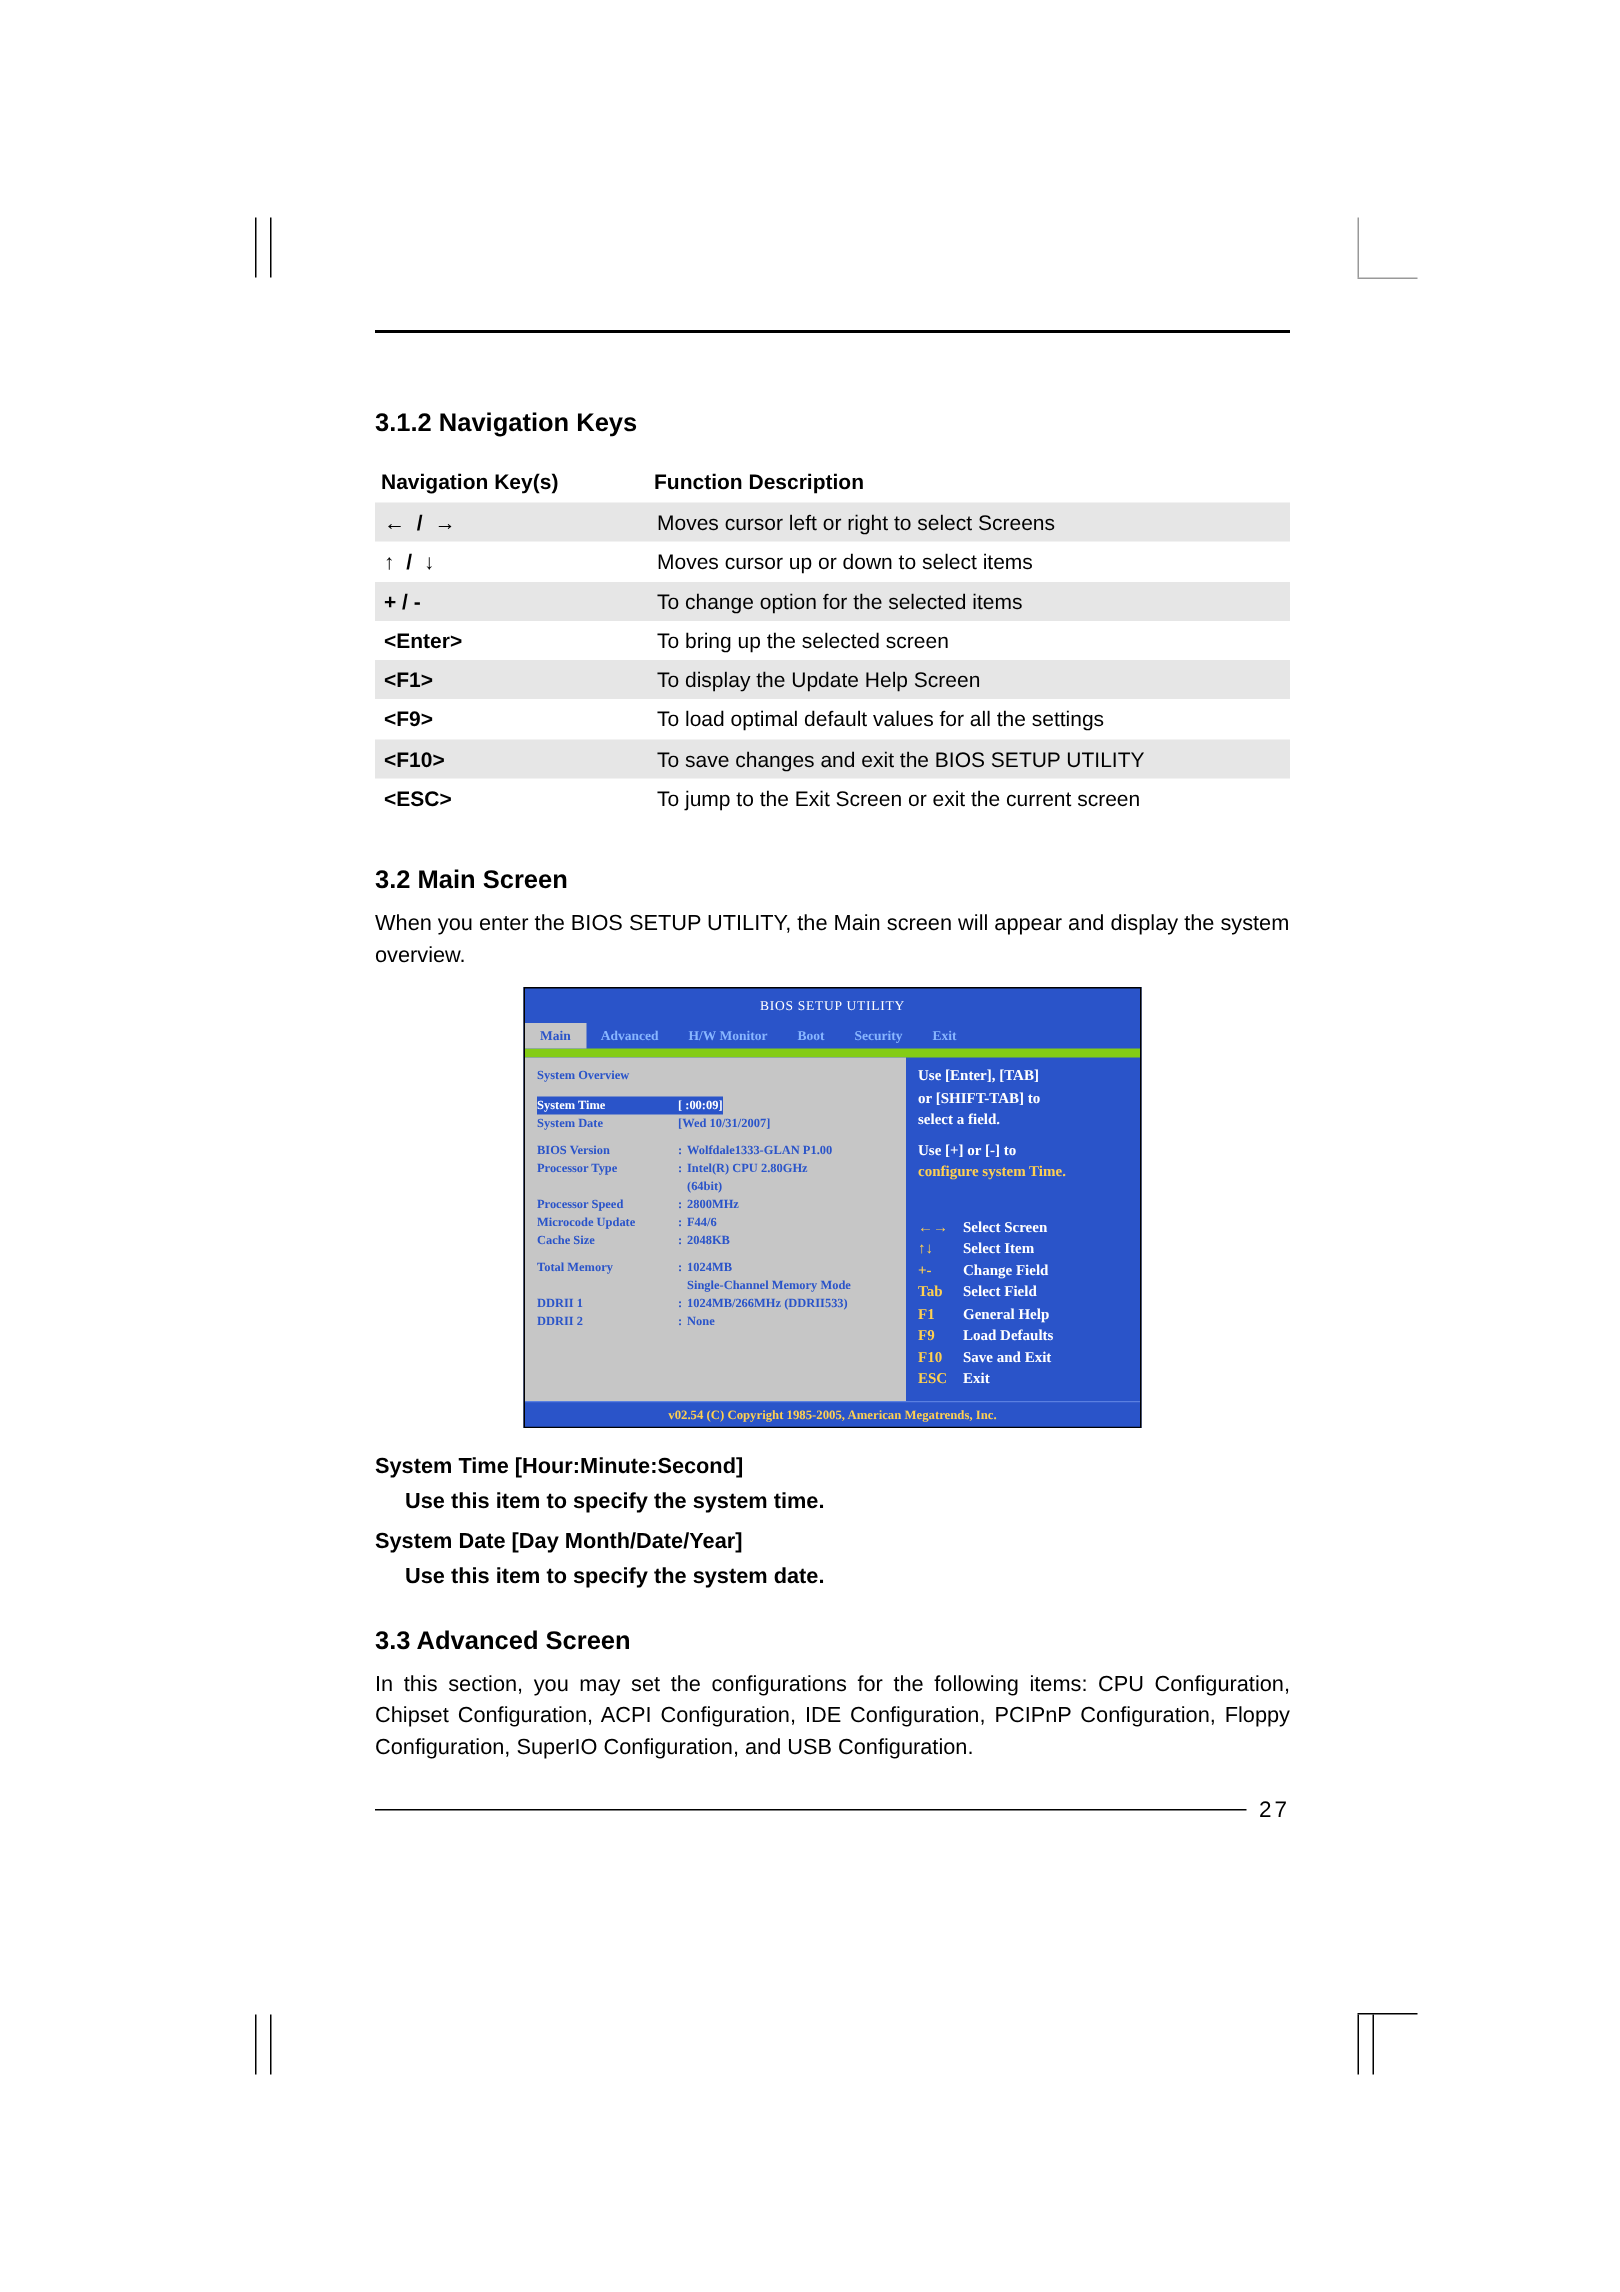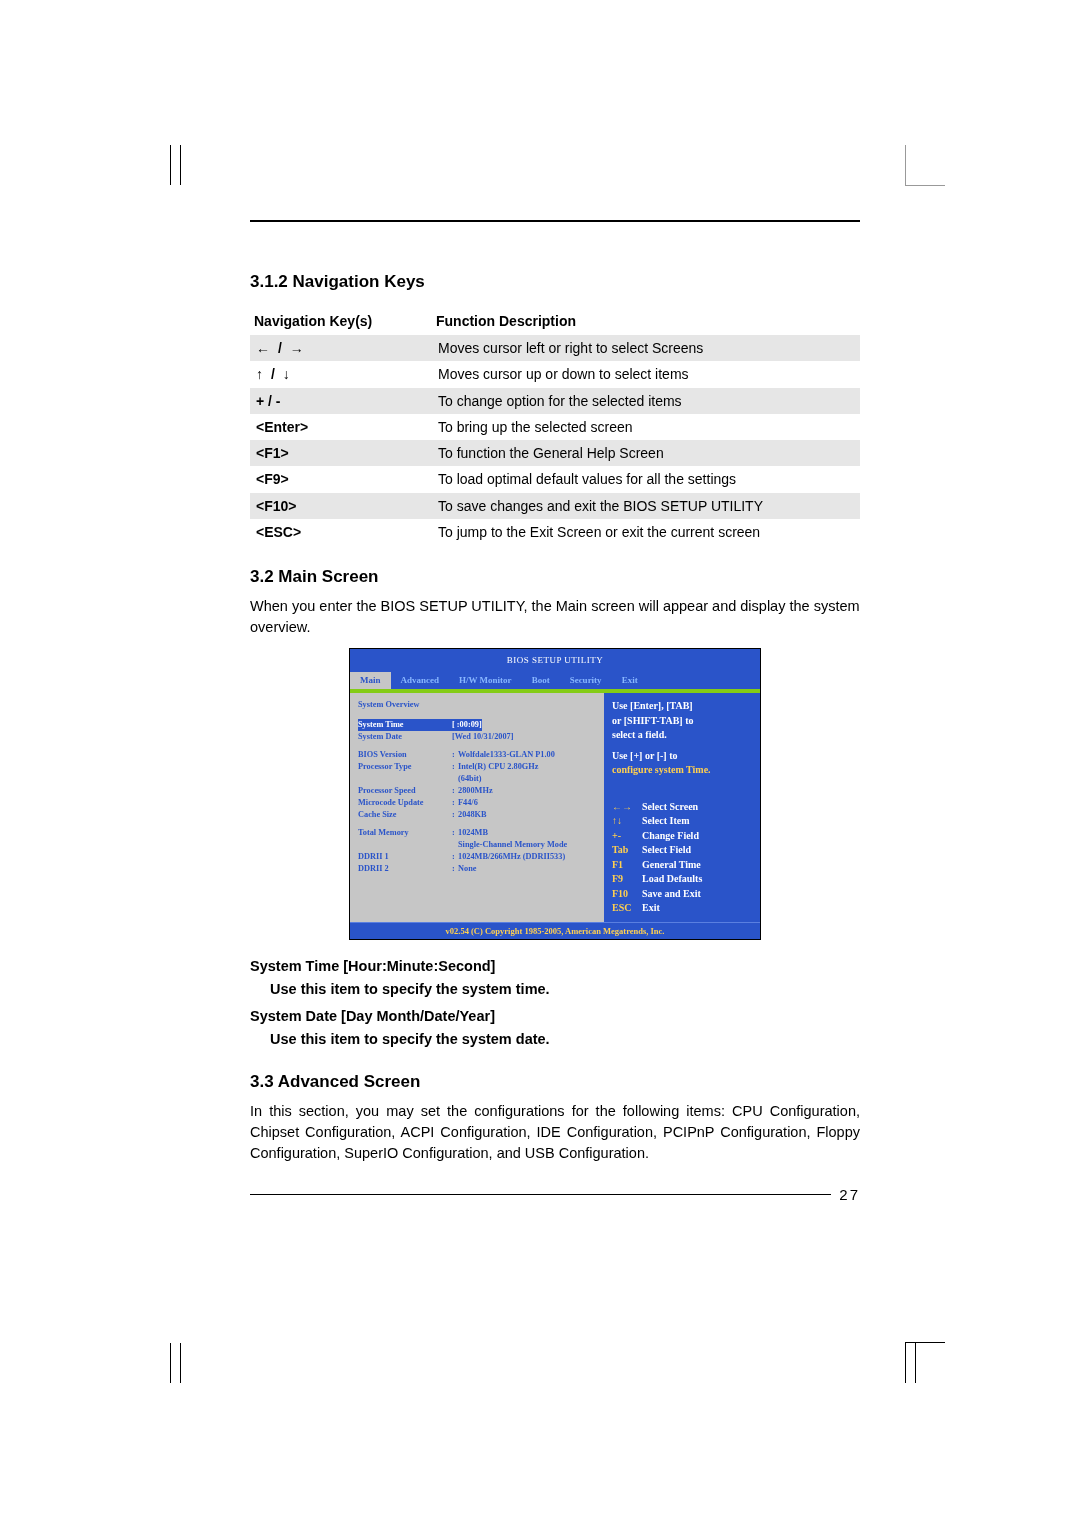--- a/index.html
+++ b/index.html
@@ -40,21 +40,21 @@
 h2 {
   font-size: 17px;
   font-weight: bold;
   margin: 0 0 6px 0;
 }
 p { margin: 0 0 10px 0; }
 .nav-table {
   width: 100%;
   border-collapse: collapse;
   margin-top: 12px;
-  margin-bottom: 20px;
+  margin-bottom: 30px;
 }
 .nav-table th {
   text-align: left;
   font-weight: bold;
   padding: 4px 6px 4px 4px;
   font-size: 14px;
 }
 .nav-table td {
   padding: 3px 6px;
   font-size: 14px;
@@ -78,21 +78,21 @@
   font-size: 9px;
   letter-spacing: .5px;
 }
 .bios-tabs {
   display: flex;
   font-weight: bold;
   font-size: 9px;
 }
 .bios-tabs span { padding: 2px 10px; color: #88b6ff; }
 .bios-tabs span.active { background:#c6c6c6; color:#2a54c9; }
-.bios-body { display:flex; border-top:4px solid #84cc16; border-bottom:1px solid #5a7fe0; }
+.bios-body { display:flex; border-top:6px solid #84cc16; border-bottom:1px solid #5a7fe0; }
 .bios-left {
   flex: 1;
   background:#c6c6c6;
   color:#2a54c9;
   padding:6px 8px;
   font-weight:bold;
   font-size:8.3px;
 }
 .bios-left .row { display:flex; }
 .bios-left .row .l { width:94px; }
@@ -169,21 +169,21 @@
         <tr class="shade">
           <td class="keycol">+  /  -</td>
           <td>To change option for the selected items</td>
         </tr>
         <tr>
           <td class="keycol">&lt;Enter&gt;</td>
           <td>To bring up the selected screen</td>
         </tr>
         <tr class="shade">
           <td class="keycol">&lt;F1&gt;</td>
-          <td>To function the General Help Screen</td>
+          <td>To display the Update Help Screen</td>
         </tr>
         <tr>
           <td class="keycol">&lt;F9&gt;</td>
           <td>To load optimal default values for all the settings</td>
         </tr>
         <tr class="shade">
           <td class="keycol">&lt;F10&gt;</td>
           <td>To save changes and exit the BIOS SETUP UTILITY</td>
         </tr>
         <tr>
@@ -280,21 +280,21 @@
         <div>select a field.</div>
         <div style="height:6px"></div>
         <div>Use [+] or [-] to</div>
         <div style="color:#ffd050">configure system Time.</div>
         <div style="height:22px"></div>
         <div id="bios-keys">
             <div><span class="key">←→</span><span>Select Screen</span></div>
             <div><span class="key">↑↓</span><span>Select Item</span></div>
             <div><span class="key">+-</span><span>Change Field</span></div>
             <div><span class="key">Tab</span><span>Select Field</span></div>
-            <div><span class="key">F1</span><span>General Time</span></div>
+            <div><span class="key">F1</span><span>General Help</span></div>
             <div><span class="key">F9</span><span>Load Defaults</span></div>
             <div><span class="key">F10</span><span>Save and Exit</span></div>
             <div><span class="key">ESC</span><span>Exit</span></div>
           </div>
       </div>
     </div>
     <div class="bios-footer">v02.54 (C) Copyright 1985-2005, American Megatrends, Inc.</div>
   </div>
 
   <div class="item-head">System Time [Hour:Minute:Second]</div>

